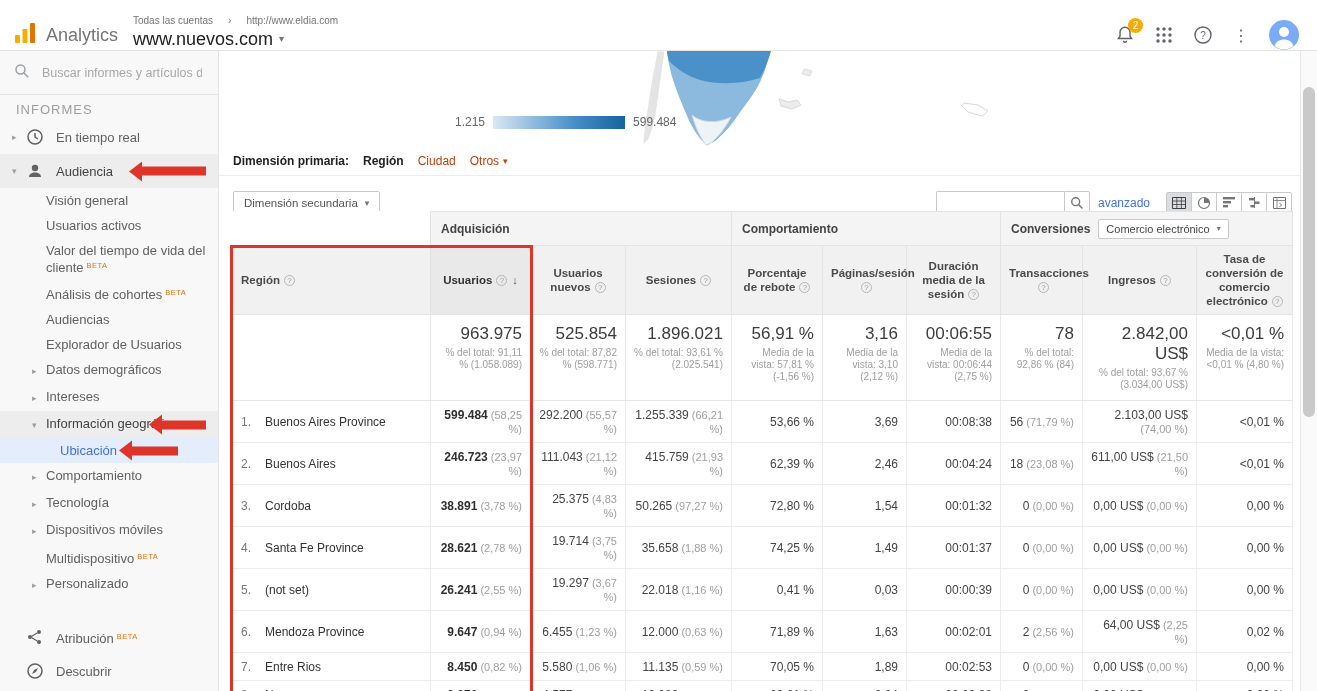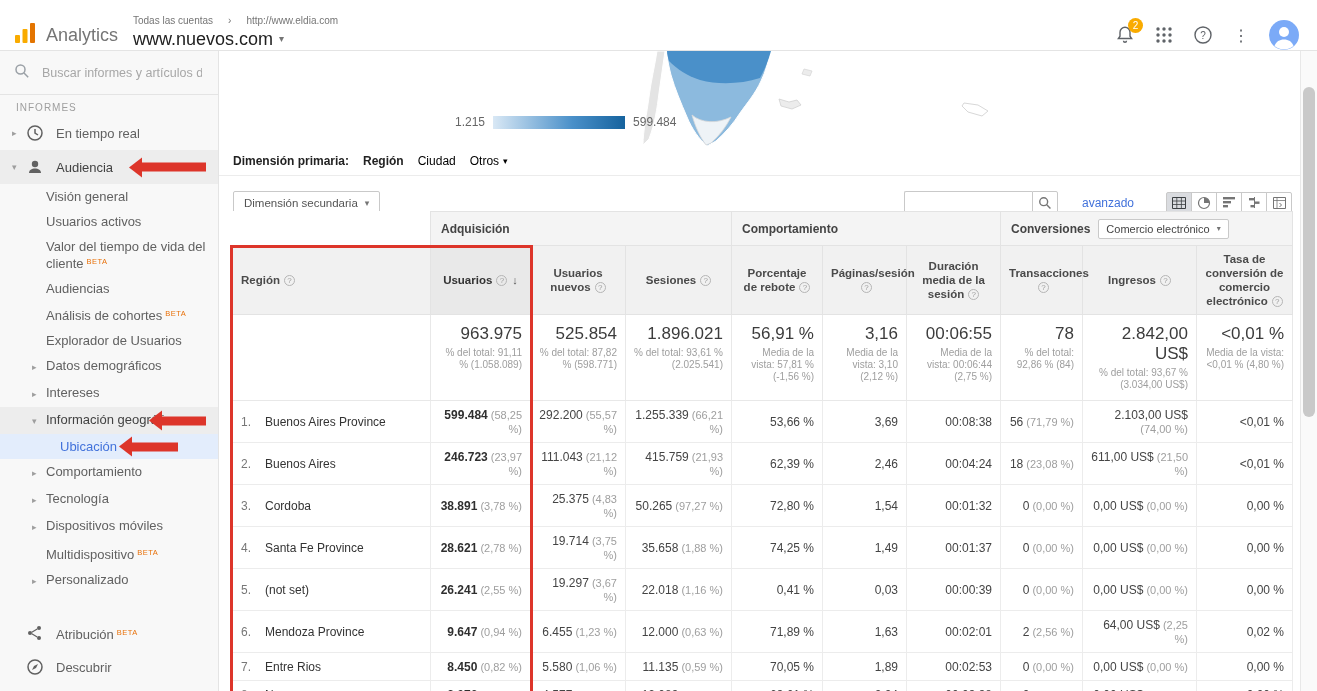--- a/index.html
+++ b/index.html
@@ -20,21 +20,21 @@
   .kebab { color:#5f6368; font-size:16px; letter-spacing:0; }
 
   
   .shell { display:flex; height:640px; }
 
   
   .sidebar { width:219px; background:#f8f8f8; border-right:1px solid #e4e4e4; position:relative; overflow:hidden; flex:none; }
   .search-row { height:44px; display:flex; align-items:center; gap:12px; padding:0 14px; border-bottom:1px solid #e4e4e4; background:#f8f8f8; }
   .search-row input { border:none; outline:none; background:transparent; font-size:12.5px; color:#555; width:160px; font-family:"Liberation Sans",sans-serif; }
   .search-row input::placeholder { color:#a7a7a7; }
-  .section-label { font-size:10px; color:#9e9e9e; letter-spacing:1px; padding:7px 0 3px 16px; }
+  .section-label { font-size:13px; color:#9e9e9e; letter-spacing:1px; padding:7px 0 3px 16px; }
   .nav-item { position:relative; display:flex; align-items:flex-start; cursor:pointer; color:#616161; font-size:13px; line-height:15px; }
   .nav-item.lvl0 { padding:8px 8px 8px 12px; align-items:center; }
   .nav-item.lvl1 { padding:5px 8px 5px 32px; }
   .nav-item.lvl2 { padding:5px 8px 5px 46px; }
   .caret-slot { width:14px; flex:none; font-size:9px; color:#9e9e9e; padding-top:2px; }
   .lvl0 .caret-slot { padding-top:0; }
   .nav-icon { width:18px; height:18px; flex:none; margin-right:12px; display:flex; align-items:center; justify-content:center; }
   .nav-label { flex:1; }
   .nav-item.shaded { background:#ededed; color:#424242; }
   .nav-item.active { background:#e3edfc; color:#4272db; }
@@ -48,27 +48,27 @@
 
   
   .main { flex:1; position:relative; background:#fff; overflow:hidden; }
   .map-area { height:96px; position:relative; }
   .legend { position:absolute; left:236px; top:64px; display:flex; align-items:center; gap:8px; font-size:12px; color:#666; }
   .legend-bar { width:132px; height:13px; background:linear-gradient(to right,#d9e8f5,#4a90c9 60%,#16639e); display:inline-block; }
 
   .dim-row { height:28px; display:flex; align-items:center; gap:14px; padding-left:14px; font-size:12px; }
   .dim-label { font-weight:bold; color:#222; }
   .dim-selected { color:#222; font-weight:bold; }
-  .dim-link { color:#000000; cursor:pointer; display:flex; align-items:center; gap:4px; }
+  .dim-link { color:#c2410c; cursor:pointer; display:flex; align-items:center; gap:4px; }
   .dim-link .caret-sm { font-size:9px; }
 
   .toolbar { height:36px; display:flex; align-items:center; padding:18px 8px 0 14px; border-top:1px solid #ececec; }
   .dim2-btn { display:inline-flex; align-items:center; gap:7px; padding:5px 10px; border:1px solid #c9c9c9; border-radius:2px; background:#fff; color:#545454; font-size:11.5px; cursor:pointer; }
   .dim2-btn .caret-sm { font-size:9px; color:#757575; }
-  .toolbar-right { margin-left:auto; display:flex; align-items:center; gap:24px;justify-content:center; }
+  .toolbar-right { margin-left:auto; display:flex; align-items:center; gap:8px;justify-content:center; }
   .tb-search { display:flex; }
   .tb-search input { width:128px; height:24px; border:1px solid #c9c9c9; border-right:none; border-radius:2px 0 0 2px; padding:0 6px; font-size:12px; outline:none; font-family:"Liberation Sans",sans-serif; }
   .tb-search .mag-btn { width:26px; height:24px; border:1px solid #c9c9c9; background:#fff; display:flex; align-items:center; justify-content:center; cursor:pointer; border-radius:0 2px 2px 0; }
   .adv-link { color:#4272db; font-size:12px; cursor:pointer; margin-right:8px; }
   .view-group { display:flex; }
   .view-btn { width:26px; height:22px; border:1px solid #c9c9c9; margin-left:-1px; background:#fff; display:flex; align-items:center; justify-content:center; cursor:pointer; }
   .view-btn:first-child { border-radius:2px 0 0 2px; margin-left:0; }
   .view-btn:last-child { border-radius:0 2px 2px 0; }
   .view-btn.active { background:#dadce0; }
 
@@ -206,27 +206,27 @@
             <span class="nav-label" data-name="sidebar-item-label">Visión general</span>
           </div>
           <div class="nav-item lvl1" data-name="sidebar-item-usuarios-activos">
             <span class="caret-slot" data-name="caret-spacer"></span>
             <span class="nav-label" data-name="sidebar-item-label">Usuarios activos</span>
           </div>
           <div class="nav-item lvl1" data-name="sidebar-item-valor-del-tiempo-de-vida-del-cliente">
             <span class="caret-slot" data-name="caret-spacer"></span>
             <span class="nav-label" data-name="sidebar-item-label">Valor del tiempo de vida del cliente<sup class="beta" data-name="beta-badge">BETA</sup></span>
           </div>
+          <div class="nav-item lvl1" data-name="sidebar-item-analisis-de-cohortes">
+            <span class="caret-slot" data-name="caret-spacer"></span>
+            <span class="nav-label" data-name="sidebar-item-label">Análisis de cohortes<sup class="beta" data-name="beta-badge">BETA</sup></span>
+          </div>
           <div class="nav-item lvl1" data-name="sidebar-item-audiencias">
             <span class="caret-slot" data-name="caret-spacer"></span>
             <span class="nav-label" data-name="sidebar-item-label">Audiencias</span>
-          </div>
-          <div class="nav-item lvl1" data-name="sidebar-item-analisis-de-cohortes">
-            <span class="caret-slot" data-name="caret-spacer"></span>
-            <span class="nav-label" data-name="sidebar-item-label">Análisis de cohortes<sup class="beta" data-name="beta-badge">BETA</sup></span>
           </div>
           <div class="nav-item lvl1" data-name="sidebar-item-explorador-de-usuarios">
             <span class="caret-slot" data-name="caret-spacer"></span>
             <span class="nav-label" data-name="sidebar-item-label">Explorador de Usuarios</span>
           </div>
           <div class="nav-item lvl1" data-name="sidebar-item-datos-demograficos">
             <span class="caret-slot" data-name="chevron-right-icon">▸</span>
             <span class="nav-label" data-name="sidebar-item-label">Datos demográficos</span>
           </div>
           <div class="nav-item lvl1" data-name="sidebar-item-intereses">

